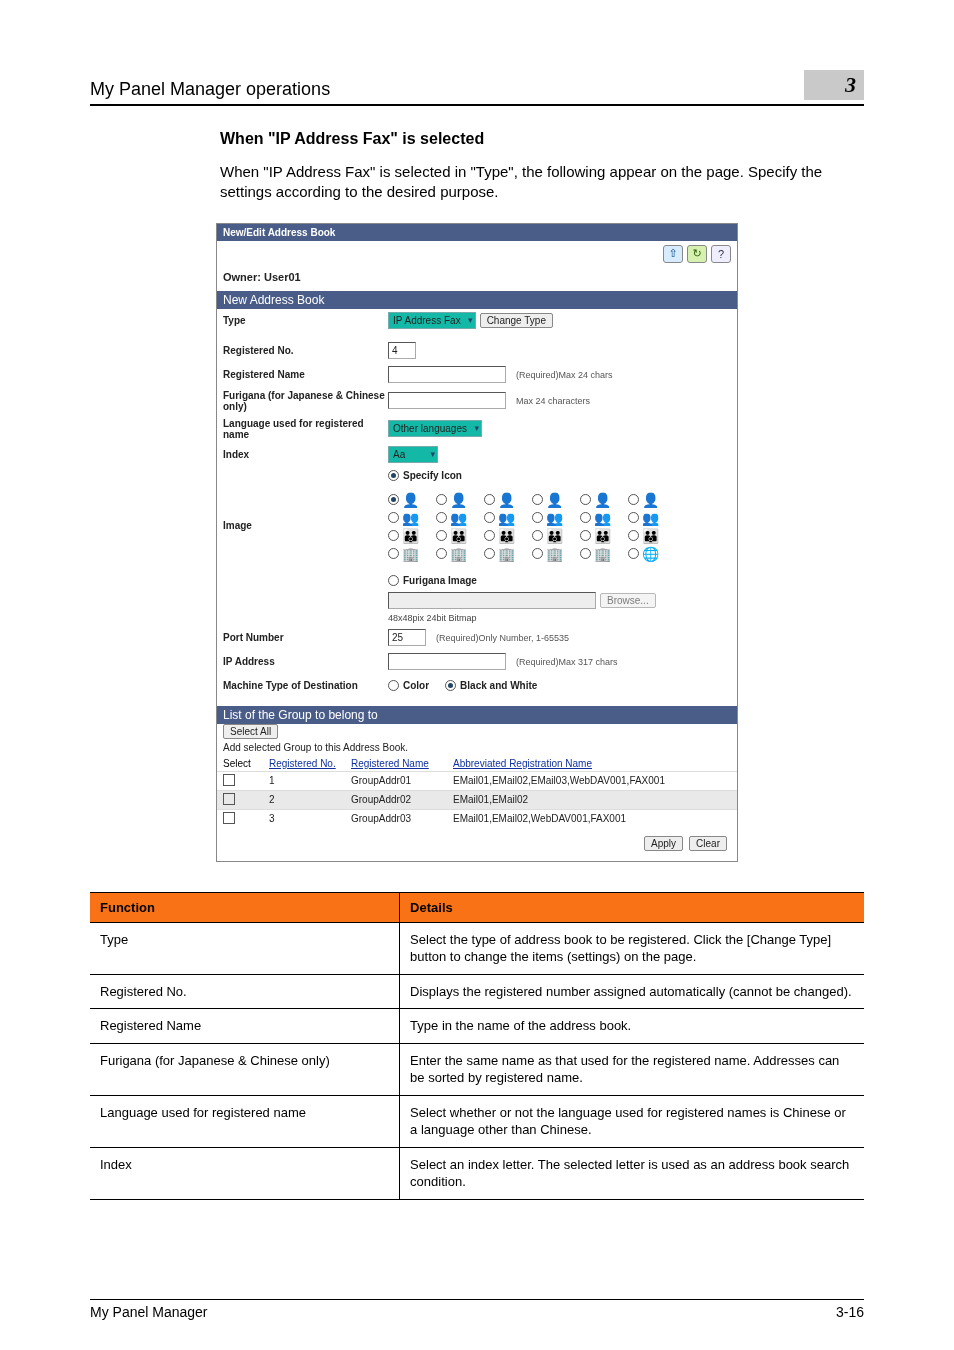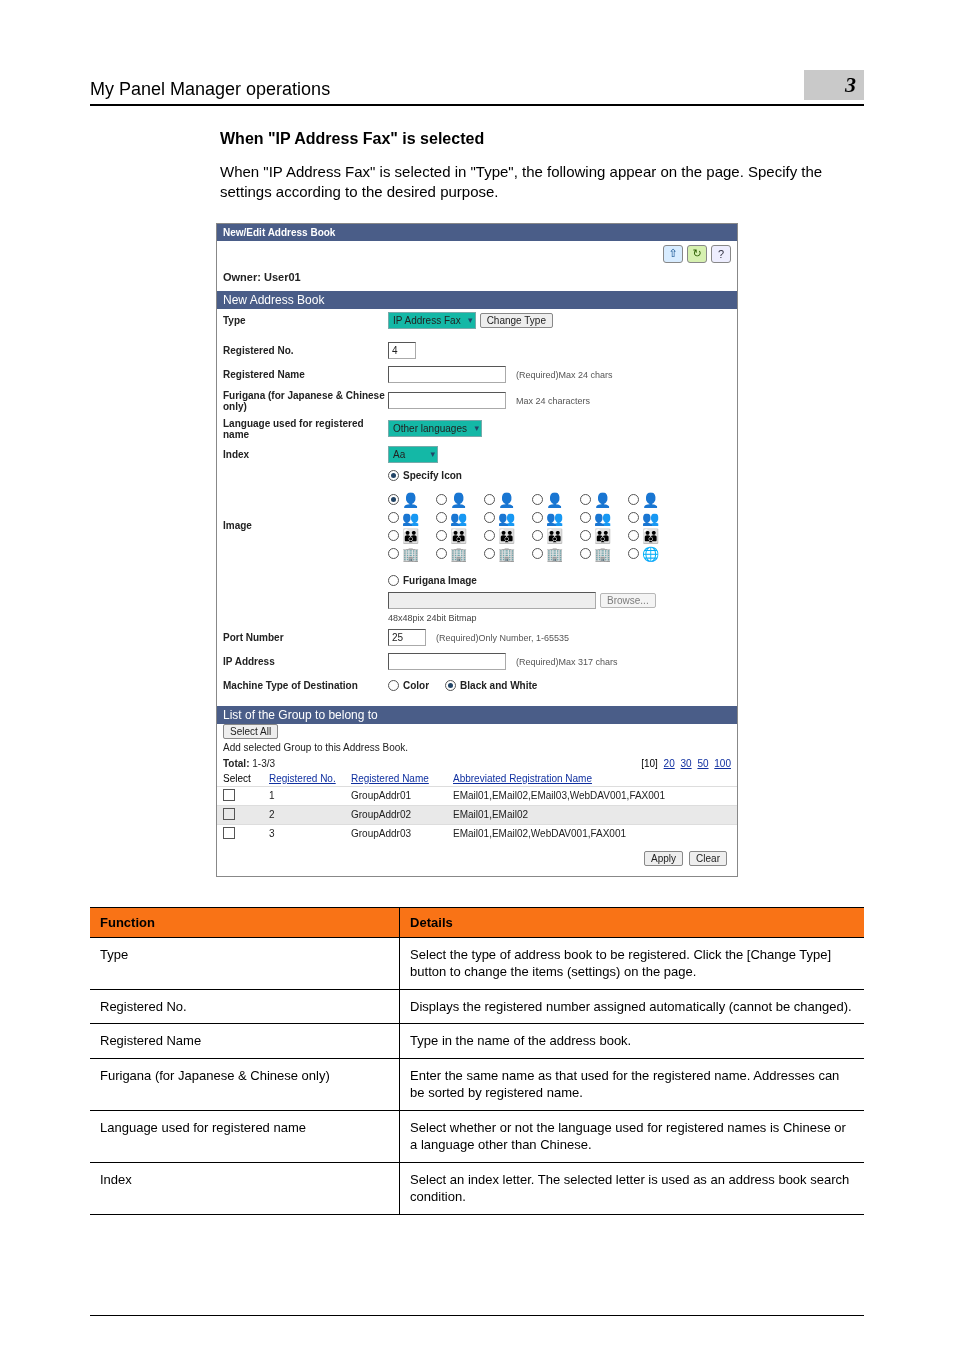--- a/index.html
+++ b/index.html
@@ -506,33 +506,20 @@
 
     <div style="height:8px"></div>
 
     <div class="subhead">List of the Group to belong to</div>
     <div style="padding:2px 6px">
       <span class="btn">Select All</span>
     </div>
 
     <div style="padding:3px 6px;font-size:10px">Add selected Group to this Address Book.</div>
 
-    <div style="display:flex;justify-content:space-between;align-items:center;padding:2px 6px;font-size:10px;">
-      <div>
-        <b>Total:</b>
-        <span>1-3/3</span>
-      </div>
-      <div class="pager" style="padding:0">
-        <span class="cur">[10]</span>
-        <span>20</span>
-        <span>30</span>
-        <span>50</span>
-        <span>100</span>
-      </div>
-    </div>
 
     <table class="table">
       <thead>
         <tr>
           <th class="first" style="width:34px">Select</th>
           <th style="width:70px">Registered No.</th>
           <th style="width:90px">Registered Name</th>
           <th>Abbreviated Registration Name</th>
         </tr>
       </thead>
@@ -594,15 +581,19 @@
       </tr>
       <tr>
         <td>Index</td>
         <td>Select an index letter. The selected letter is used as an address book search condition.</td>
       </tr>
     </tbody>
   </table>
 
   <div class="footer">
     <hr>
+    <div class="footer-row">
+      <span>My Panel Manager</span>
+      <span>3-16</span>
+    </div>
   </div>
 
 </div>
 
 </body></html>

